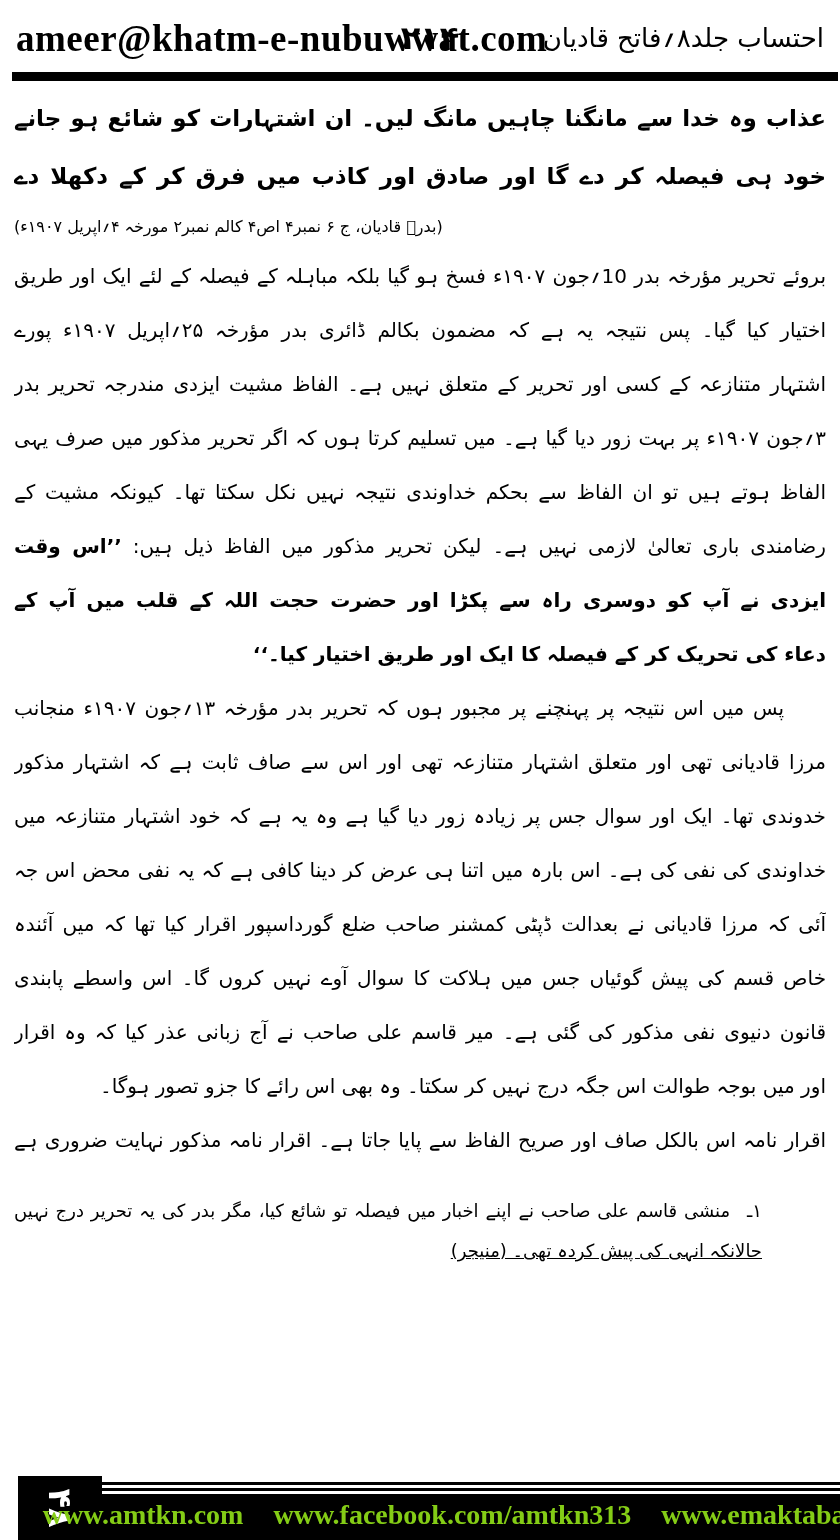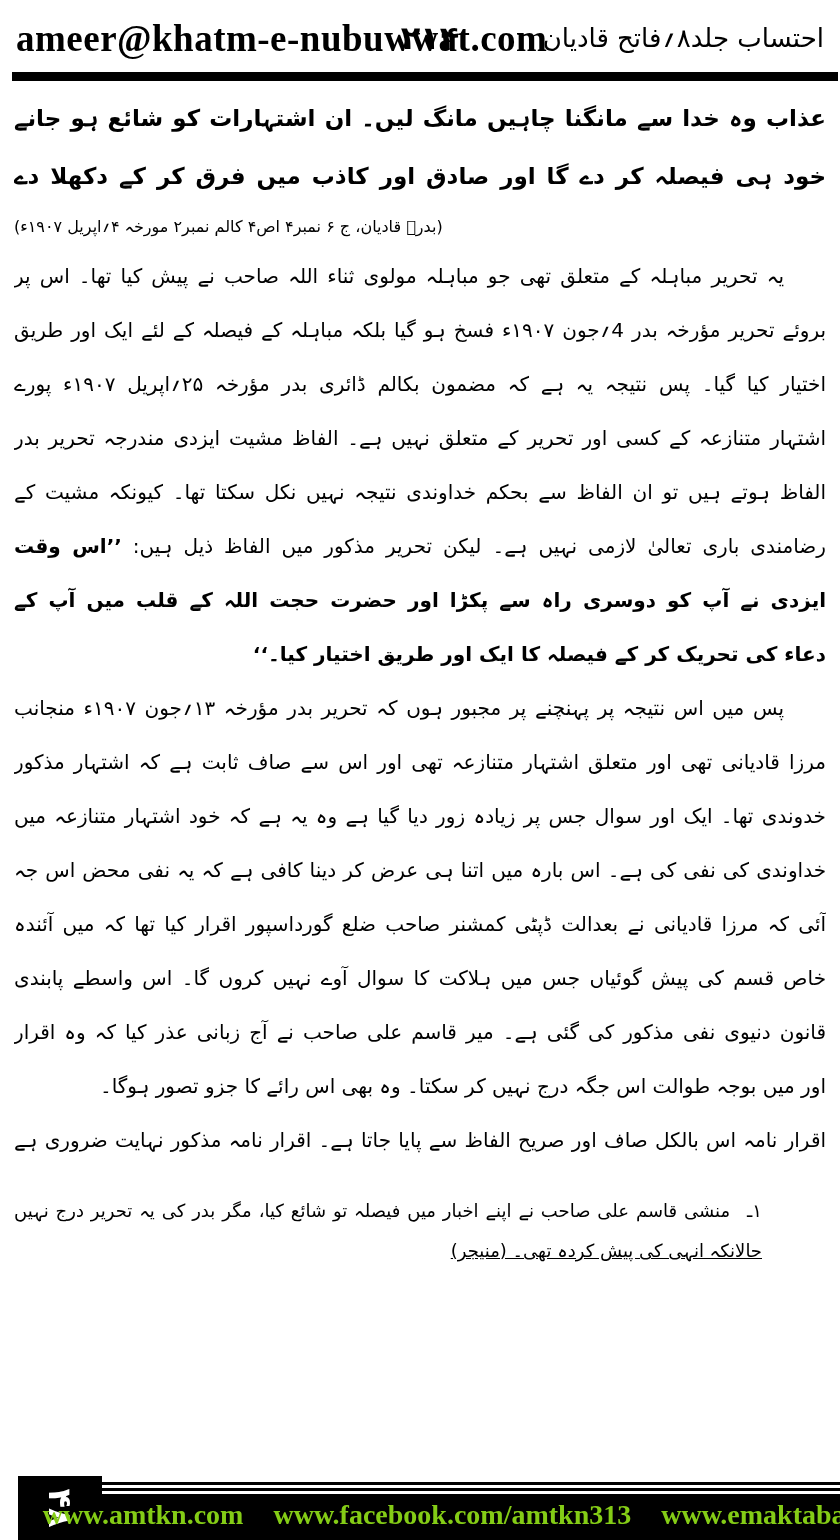--- a/index.html
+++ b/index.html
@@ -82,24 +82,24 @@
 </div>
 <div class="header-rule"></div>
 
 <div class="content">
 
   <div class="quote-line">عذاب وہ خدا سے مانگنا چاہیں مانگ لیں۔ ان اشتہارات کو شائع ہو جانے کے بعد اللہ تعالیٰ</div>
   <div class="quote-line q-center">خود ہی فیصلہ کر دے گا اور صادق اور کاذب میں فرق کر کے دکھلا دے گا۔‘‘</div>
 
   <div class="cite">(بدرؔ قادیان، ج ۶ نمبر۴ اص۴ کالم نمبر۲ مورخہ ۴؍اپریل ۱۹۰۷ء)</div>
 
-  <div class="jline indent">یہ تحریر مباہلہ کے متعلق تھی جو مباہلہ مولوی ثناء اللہ صاحب نے پیش کیا تھا۔ اس پر</div>
-  <div class="jline">بروئے تحریر مؤرخہ بدر 4؍جون ۱۹۰۷ء فسخ ہو گیا بلکہ مباہلہ کے فیصلہ کے لئے ایک اور طریق</div>
+  <div class="jline">بروئے تحریر مؤرخہ بدر 10؍جون ۱۹۰۷ء فسخ ہو گیا بلکہ مباہلہ کے فیصلہ کے لئے ایک اور طریق</div>
   <div class="jline">اختیار کیا گیا۔ پس نتیجہ یہ ہے کہ مضمون بکالم ڈائری بدر مؤرخہ ۲۵؍اپریل ۱۹۰۷ء پورے</div>
   <div class="jline">اشتہار متنازعہ کے کسی اور تحریر کے متعلق نہیں ہے۔ الفاظ مشیت ایزدی مندرجہ تحریر بدر مؤرخہ</div>
+  <div class="jline">۳؍جون ۱۹۰۷ء پر بہت زور دیا گیا ہے۔ میں تسلیم کرتا ہوں کہ اگر تحریر مذکور میں صرف یہی</div>
   <div class="jline">الفاظ ہوتے ہیں تو ان الفاظ سے بحکم خداوندی نتیجہ نہیں نکل سکتا تھا۔ کیونکہ مشیت کے واسطے</div>
   <div class="jline">
     <span>رضامندی باری تعالیٰ لازمی نہیں ہے۔ لیکن تحریر مذکور میں الفاظ ذیل ہیں:</span>
     <span class="bold">’’اس وقت مشیت</span>
   </div>
   <div class="jline bold">ایزدی نے آپ کو دوسری راہ سے پکڑا اور حضرت حجت اللہ کے قلب میں آپ کے واسطے</div>
   <div class="jline bold endline">دعاء کی تحریک کر کے فیصلہ کا ایک اور طریق اختیار کیا۔‘‘</div>
 
   <div class="jline indent">پس میں اس نتیجہ پر پہنچنے پر مجبور ہوں کہ تحریر بدر مؤرخہ ۱۳؍جون ۱۹۰۷ء منجانب</div>
   <div class="jline">مرزا قادیانی تھی اور متعلق اشتہار متنازعہ تھی اور اس سے صاف ثابت ہے کہ اشتہار مذکور بحکم</div>

